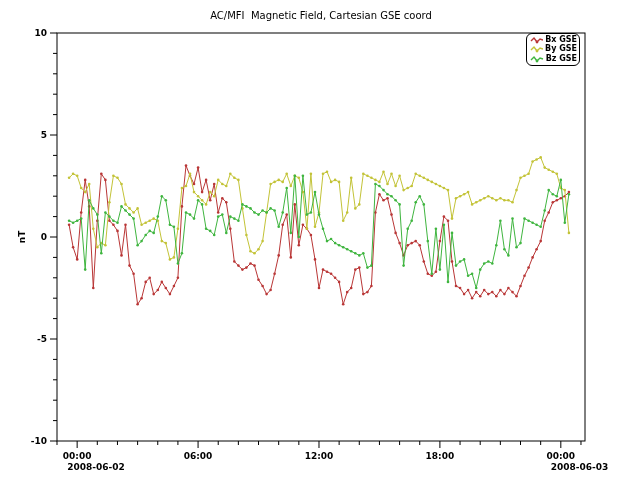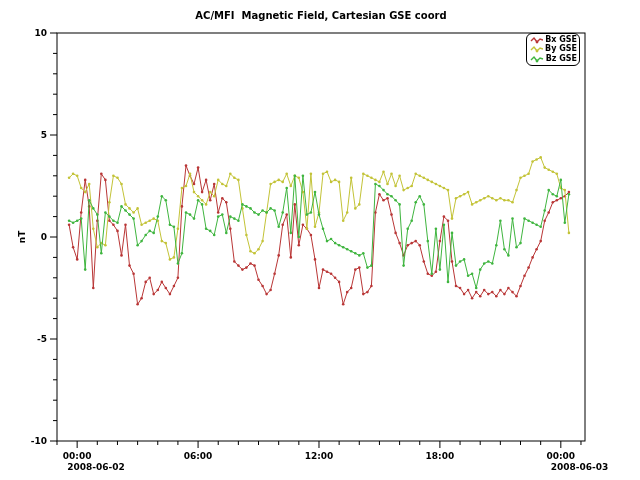--- a/index.html
+++ b/index.html
@@ -3,21 +3,21 @@
 <meta charset="utf-8">
 <style>
   html,body{margin:0;padding:0;background:#ffffff;}
   .screen{
     position:relative;width:640px;height:480px;background:#ffffff;
     font-family:"DejaVu Sans", "Liberation Sans", sans-serif;
     overflow:hidden;
   }
   .chart-title{
     position:absolute;left:321px;top:10px;transform:translateX(-50%);
-    font-size:10px;font-weight:bold;color:#000;white-space:pre;
+    font-size:10px;font-weight:normal;color:#000;white-space:pre;
   }
   svg.plot{position:absolute;left:0;top:0;}
   .legend{
     position:absolute;left:526px;top:33px;width:54px;height:33px;
     border:1px solid #000;border-radius:6px;background:#fff;
     box-sizing:border-box;display:flex;flex-direction:column;
     justify-content:space-around;padding:1px 2px 1px 3px;
   }
   .legend-row{display:flex;align-items:flex-end;gap:2px;}
   .legend-label{font-size:8px;font-weight:bold;color:#000;white-space:nowrap;line-height:8px;}

